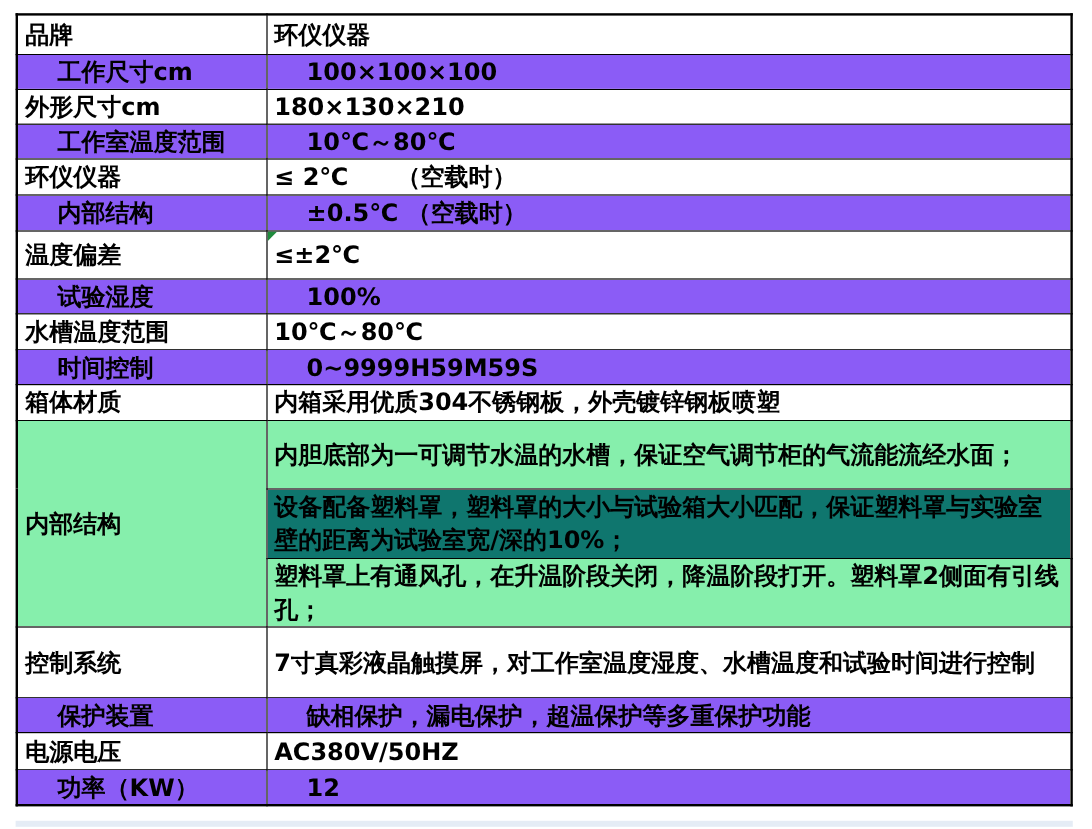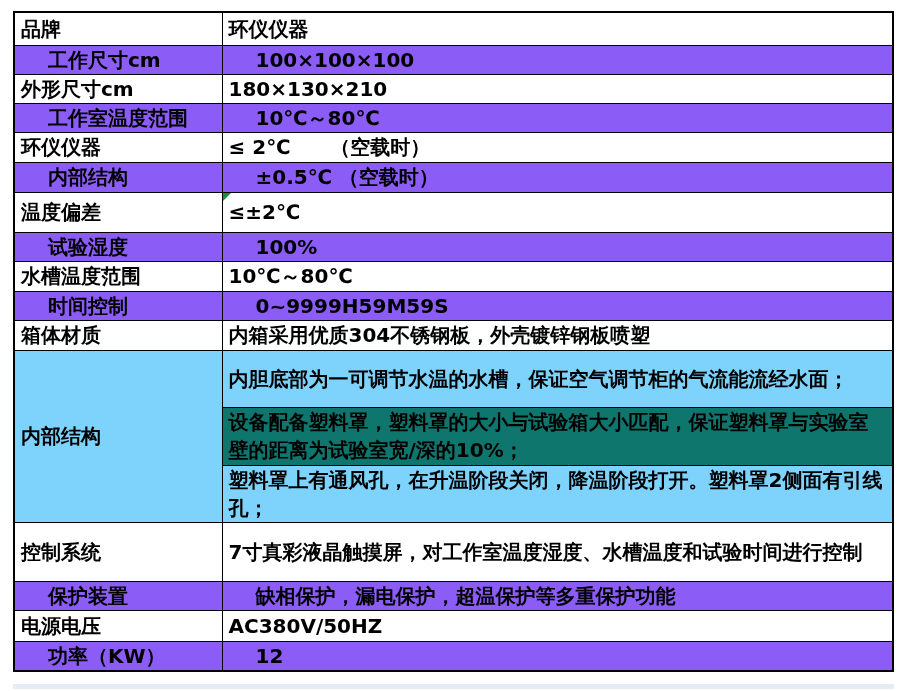--- a/index.html
+++ b/index.html
@@ -28,21 +28,21 @@
     padding:0 6px;
     font-size:20px;
     font-weight:700;
     color:#000;
     line-height:28px;
     position:relative;
     overflow:hidden;
   }
   col.c-label{width:208px;}
   tr.shaded td{background:#8b5cf6;padding-left:33px;}
-  td.cell-shaded{background:#7dd3fc;}
+  td.cell-shaded{background:#86efac;}
   td.cell-white{background:#0f766e;}
   td.multi{line-height:29px;}
   .corner-marker{
     position:absolute;
     top:0;left:0;
     width:0;height:0;
     border-top:8px solid #1f8b3c;
     border-right:8px solid transparent;
   }
   .artifact-strip{

